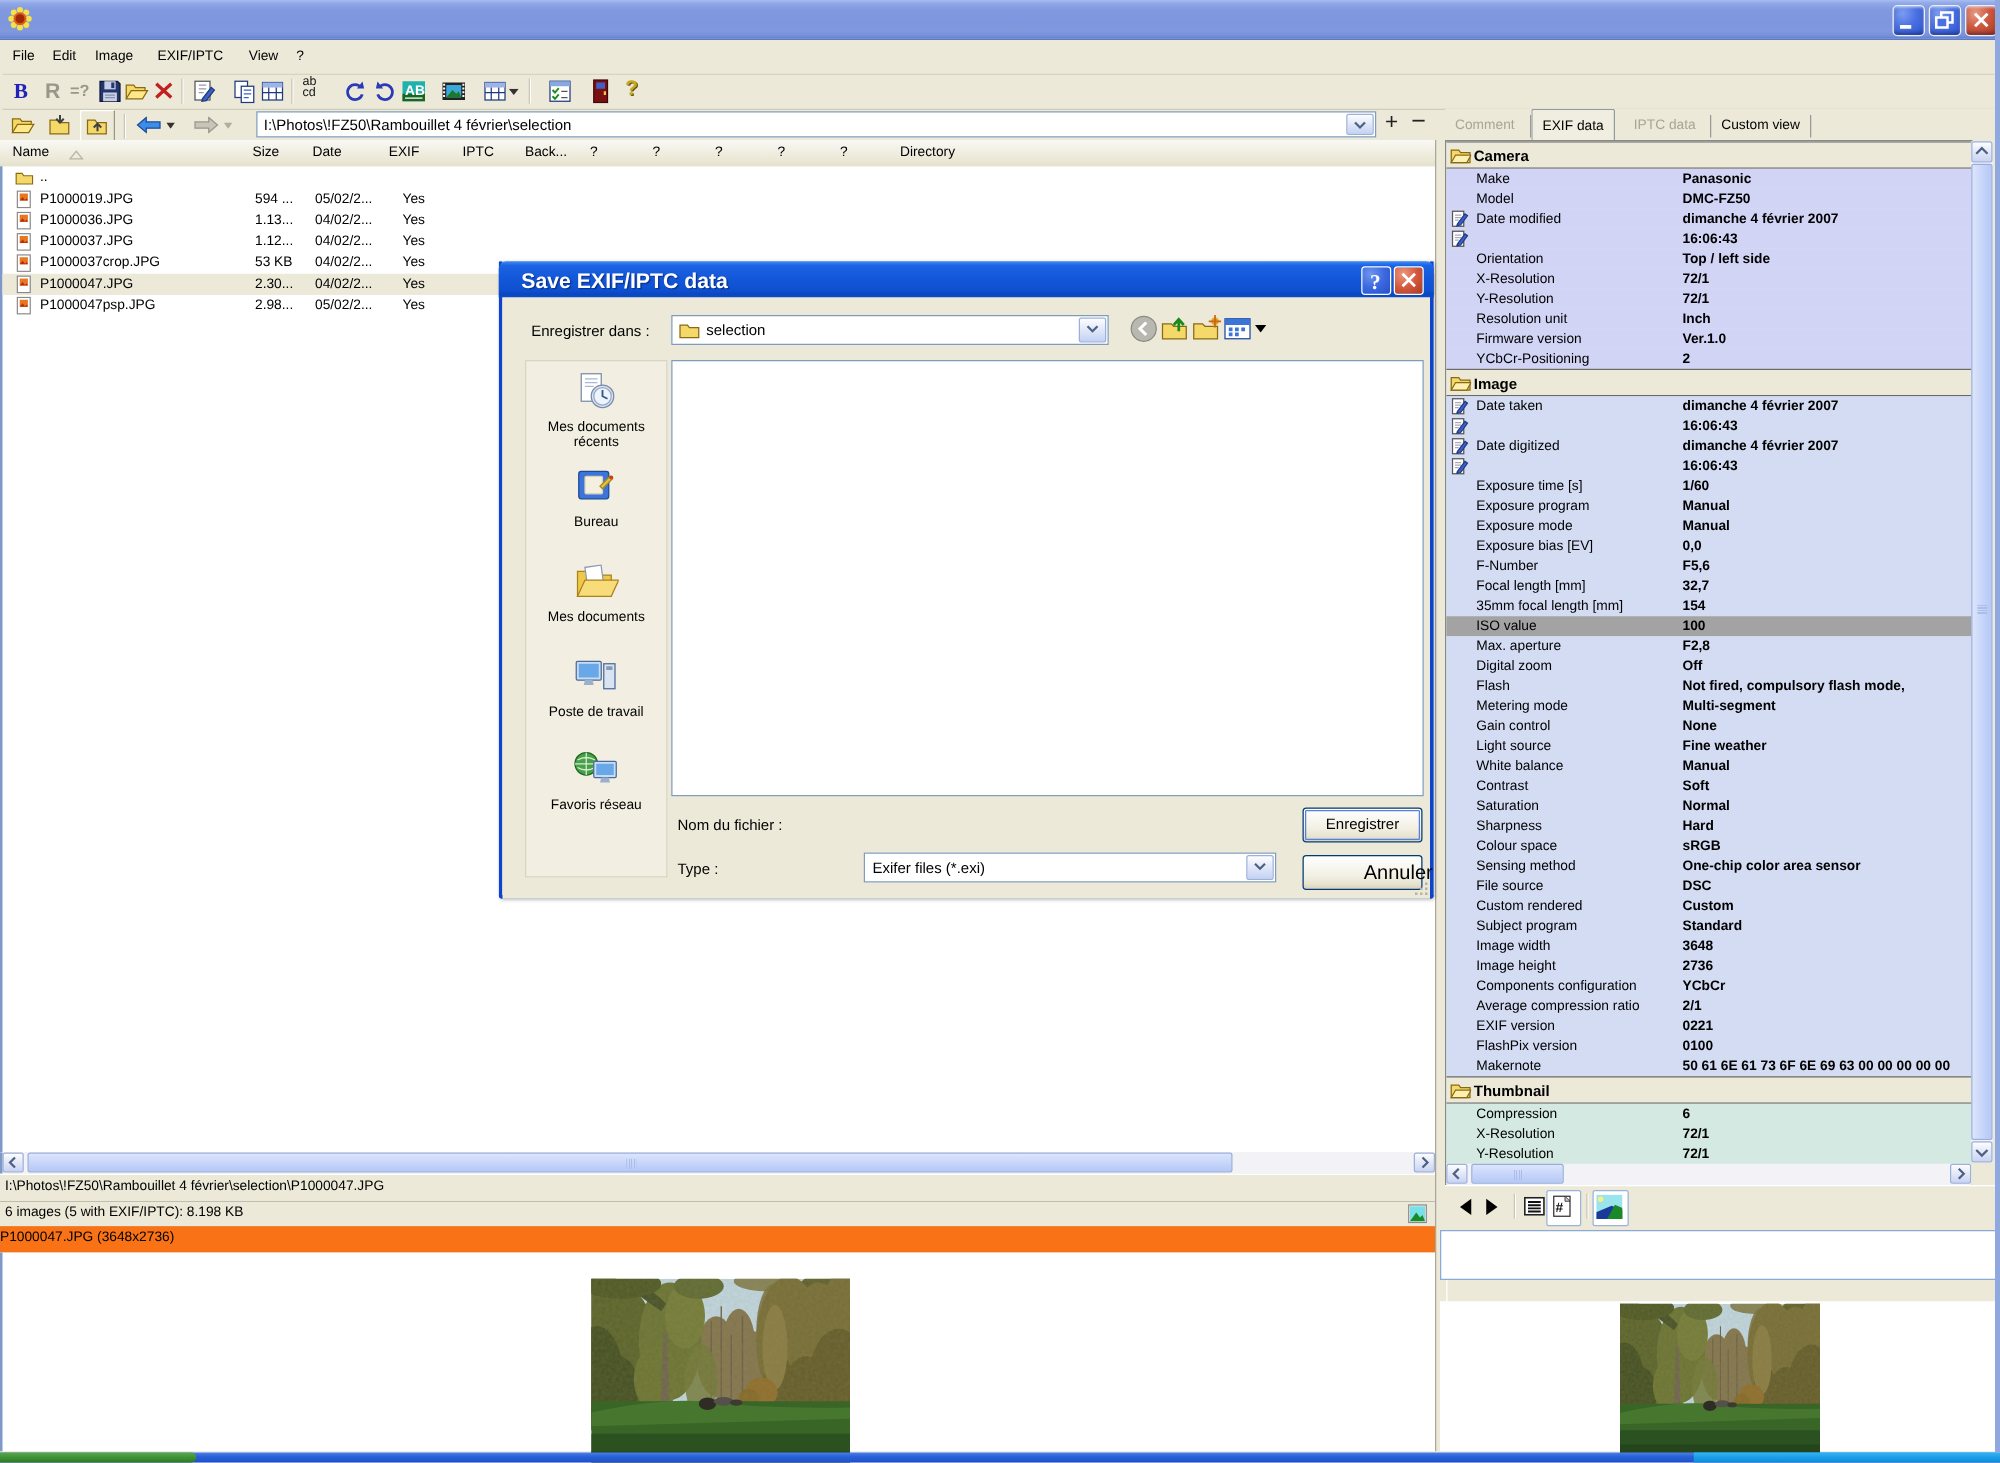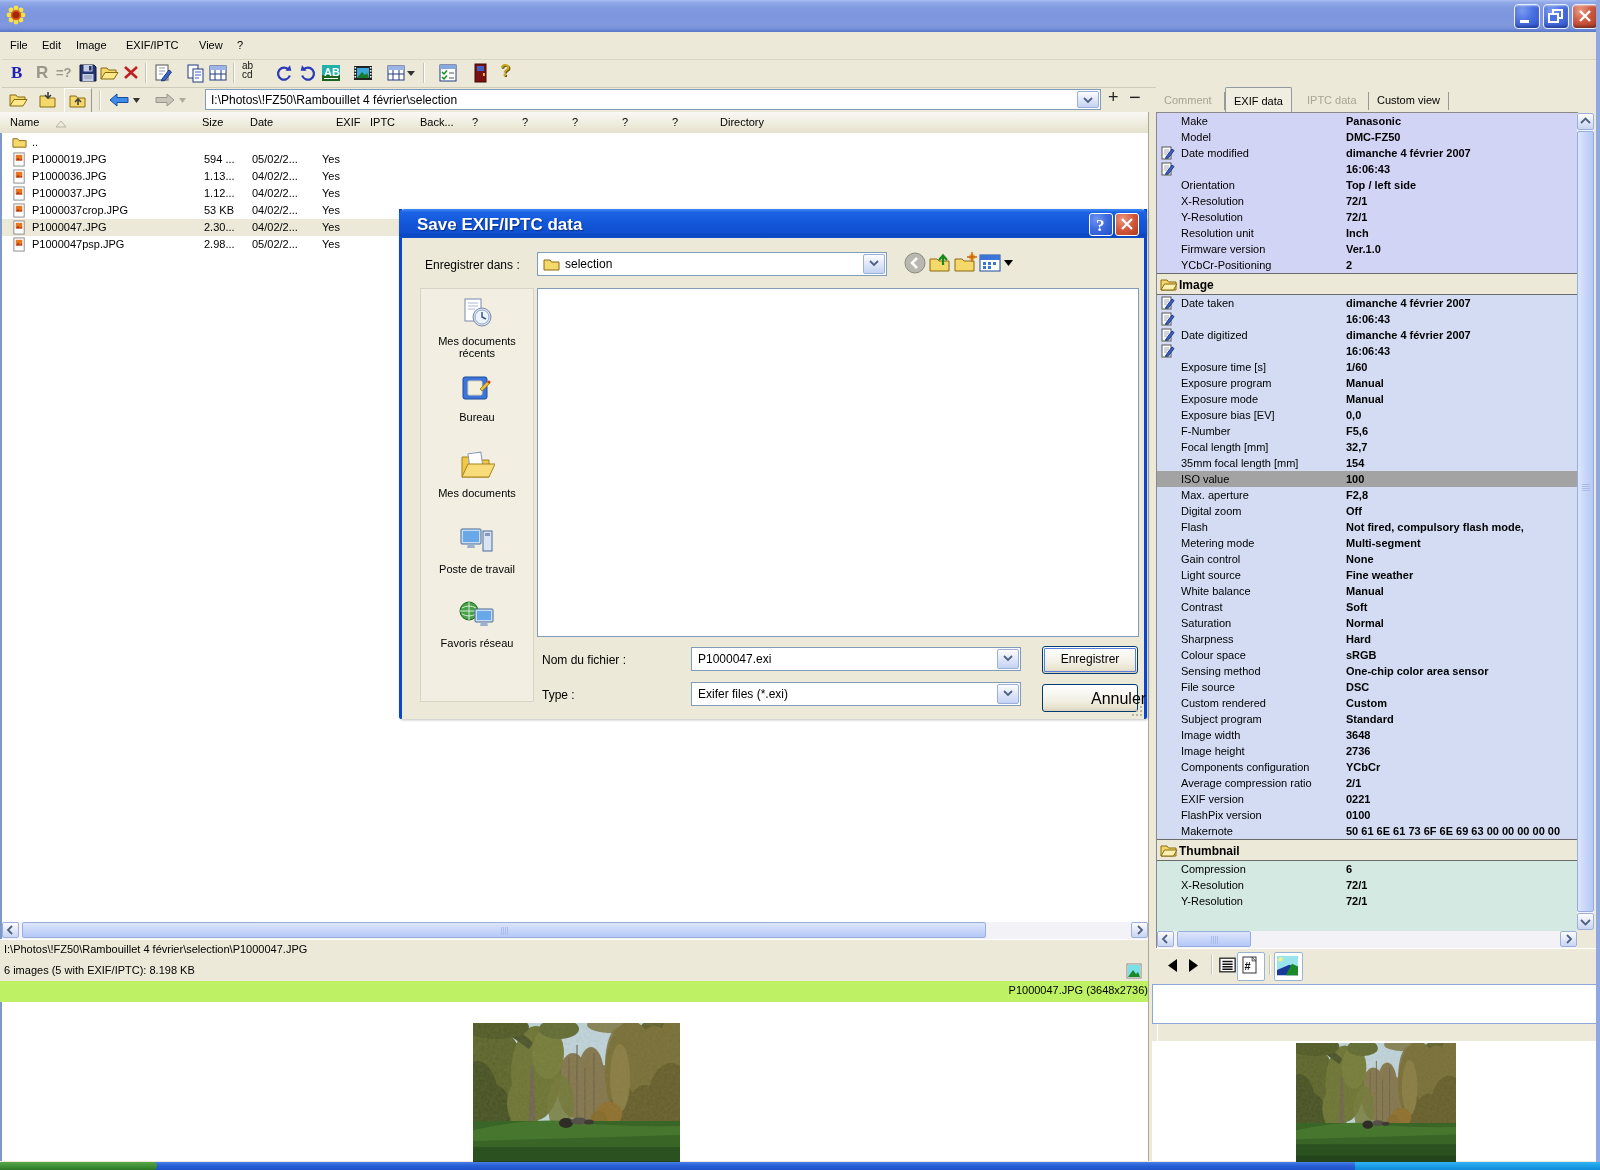--- a/index.html
+++ b/index.html
@@ -35,21 +35,21 @@
 .frow .dt{position:absolute;left:250px;top:2px;}
 .frow .ex{position:absolute;left:320px;top:2px;}
 .fico{position:absolute;left:10px;top:1px;width:15px;height:15px;}
 .sbbtn{position:absolute;width:17px;height:16px;border:1px solid #9cb0dc;border-radius:2px;background:linear-gradient(180deg,#fdfdfe 0%,#e3e8f7 50%,#c8d4f2 100%);box-sizing:border-box;}
 .sbthumb-h{position:absolute;border:1px solid #97adde;border-radius:2px;background:linear-gradient(180deg,#dce5fb 0%,#c8d6f9 50%,#b5c8f6 100%);box-sizing:border-box;}
 .grip-h{position:absolute;top:4px;width:8px;height:8px;background:repeating-linear-gradient(90deg,#aabdeb 0,#aabdeb 1px,transparent 1px,transparent 2px);}
 
 #hscroll1{left:0;top:922px;width:1148px;height:17px;background:#f3f3f7;border-left:2px solid #7c99c8;}
 #status1{left:0;top:939px;width:1148px;height:21px;background:#ece9d8;border-top:1px solid #fff;border-bottom:5px solid #000000;}
 #status2{left:0;top:961px;width:1148px;height:20px;background:#ece9d8;border-bottom:1px solid #b8b4a0;}
-#prevtitle{left:0;top:981px;width:1148px;height:21px;background:#bef264;text-align:right;border-bottom:1px solid #c9c5b2;}
+#prevtitle{left:0;top:981px;width:1148px;height:21px;background:#f97316;text-align:left;border-bottom:1px solid #c9c5b2;}
 #preview{left:0;top:1002px;width:1148px;height:159px;background:#fff;border-left:2px solid #7c99c8;}
 
 #vsplit{left:1148px;top:112px;width:8px;height:1049px;background:#ece9d8;border-left:1px solid #aaa698;border-right:1px solid #fff;}
 #rtabs{left:1156px;top:87px;width:444px;height:25px;background:#ece9d8;}
 .tab{position:absolute;top:3px;height:22px;padding:4px 8px 0 8px;box-sizing:border-box;}
 .tab.dis{color:#a7a593;}
 .tab.active{border:1px solid #919b9c;border-bottom:none;border-radius:2px 2px 0 0;background:#f0eee0;top:0px;height:25px;padding-top:7px;}
 .tabsep{position:absolute;top:5px;width:1px;height:18px;background:#999;}
 #rgrid{left:1156px;top:112px;width:422px;height:836px;background:#d3e9e1;border:1px solid #898989;border-right:none;box-sizing:border-box;overflow:hidden;}
 .sechdr{position:relative;height:22px;background:#ece9d8;border-top:1px solid #6a6a6a;border-bottom:1px solid #6a6a6a;box-sizing:border-box;}
@@ -254,21 +254,21 @@
     <span class="abs" style="left:1127px;top:-2px;font-size:20px;color:#222;">−</span>
   </div>
 
   <div id="lheader" class="abs">
     <span style="left:10px;">Name</span>
     <svg class="abs" style="left:55px;top:8px;" width="12" height="8" viewBox="0 0 12 8">
         <path d="M6 1 L11 7 L1 7 Z" fill="none" stroke="#b8b4a4"></path>
       </svg>
     <span style="left:202px;">Size</span>
       <span style="left:250px;">Date</span>
-      <span style="left:336px;">EXIF</span>
+      <span style="left:311px;">EXIF</span>
       <span style="left:370px;">IPTC</span>
       <span style="left:420px;">Back...</span>
     <span style="left:472px;">?</span>
       <span style="left:522px;">?</span>
       <span style="left:572px;">?</span>
       <span style="left:622px;">?</span>
       <span style="left:672px;">?</span>
     <span style="left:720px;">Directory</span>
   </div>
 
@@ -435,20 +435,27 @@
   <div id="rtabs" class="abs">
     <span class="tab dis" style="left:0px;">Comment</span>
     <div class="tabsep" style="left:68px;"></div>
     <span class="tab active" style="left:69px;">EXIF data</span>
     <span class="tab dis" style="left:143px;">IPTC data</span>
     <div class="tabsep" style="left:212px;"></div>
     <span class="tab" style="left:213px;">Custom view</span>
     <div class="tabsep" style="left:292px;"></div>
   </div>
   <div id="rgrid" class="abs">
+    <div class="sechdr">
+        <svg width="17" height="15" viewBox="0 0 17 15">
+          <path d="M1 13 L1 3 L7 3 L8.5 5 L16 5 L16 13 Z" fill="#f5d86a" stroke="#8a6a10"></path>
+          <path d="M1 13 L4.5 7 L16.8 7 L13.5 13 Z" fill="#fdf0b0" stroke="#8a6a10"></path>
+        </svg>
+        <span class="t">Camera</span>
+      </div>
     <div class="grow" style="background:#d2d4f5;">
         <span class="k">Make</span>
         <span class="v">Panasonic</span>
       </div>
     <div class="grow" style="background:#d2d4f5;">
         <span class="k">Model</span>
         <span class="v">DMC-FZ50</span>
       </div>
     <div class="grow" style="background:#d2d4f5;">
         <svg width="14" height="14" viewBox="0 0 14 14">
@@ -873,28 +880,20 @@
             <rect x="16" y="10" width="18" height="13" rx="1" fill="#c8ddf4" stroke="#4a6a9a"></rect>
             <rect x="18" y="12" width="14" height="9" fill="#68a8e8"></rect>
             <path d="M22 23 L21 27 L29 27 L28 23 Z" fill="#9ab0cc"></path>
           </svg>
         <div style="margin-top:2px;">Favoris réseau</div></div>
     </div>
 
     <div class="abs" style="left:135px;top:50px;width:600px;height:347px;background:#fff;border:1px solid #7f9db9;"></div>
 
     <span class="abs" style="left:140px;top:415px;font-size:12px;">Nom du fichier :</span>
-    <div class="combo" style="left:289px;top:409px;width:330px;height:24px;">
-      <span class="abs" style="left:6px;top:4px;font-size:12px;">P1000047.exi</span>
-      <div class="combobtn">
-          <svg width="12" height="8" viewBox="0 0 12 8">
-            <path d="M2 1 L6 5 L10 1" fill="none" stroke="#4d6185" stroke-width="1.8"></path>
-          </svg>
-        </div>
-    </div>
     <div class="xpbtn" style="left:640px;top:408px;width:94px;height:26px;outline:1px solid #5a7edc;outline-offset:-3px;"><span style="position:relative;top:5px;font-size:12px;">Enregistrer</span></div>
     <span class="abs" style="left:140px;top:450px;font-size:12px;">Type :</span>
     <div class="combo" style="left:289px;top:444px;width:330px;height:24px;">
       <span class="abs" style="left:6px;top:4px;font-size:12px;">Exifer files (*.exi)</span>
       <div class="combobtn">
           <svg width="12" height="8" viewBox="0 0 12 8">
             <path d="M2 1 L6 5 L10 1" fill="none" stroke="#4d6185" stroke-width="1.8"></path>
           </svg>
         </div>
     </div>

